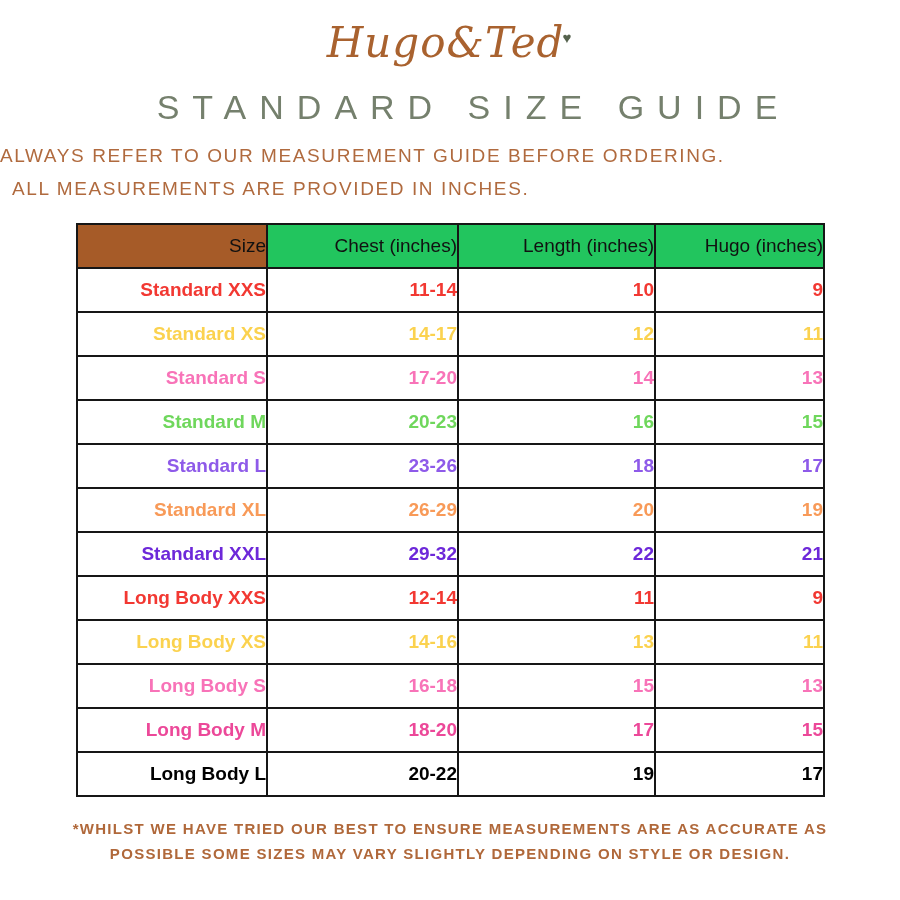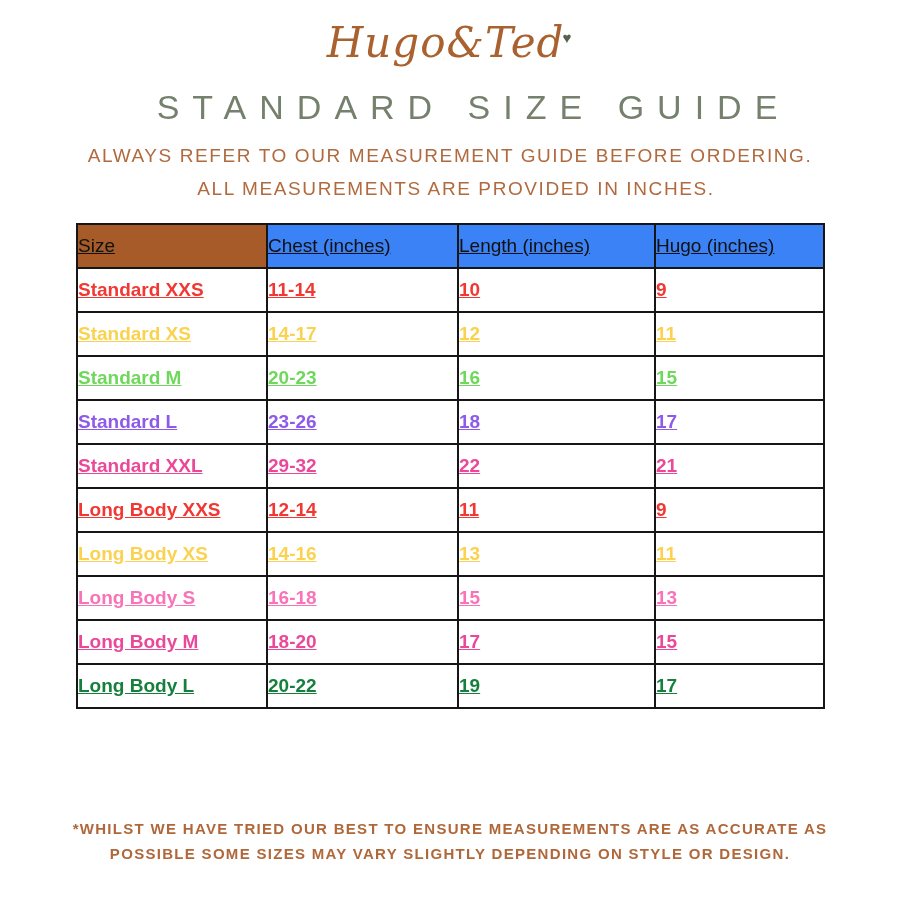--- a/index.html
+++ b/index.html
@@ -36,21 +36,20 @@
     font-size: 34px;
     font-weight: 400;
     color: #75806d;
     letter-spacing: 13px;
     text-indent: 13px; 
   }
 
   
   .subtitle {
     position: absolute; left: 0; width: 100%;
-    text-align: center;
     font-size: 19px;
     font-weight: 500;
     color: #b06a3e;
     letter-spacing: 1.6px;
   }
   .subtitle-1 { top: 145px; }
   .subtitle-2 { top: 178px; padding-left: 12px; }
 
   
   table.size-table {
@@ -61,30 +60,29 @@
     table-layout: fixed;
   }
   .size-table col.c-size   { width: 190px; }
   .size-table col.c-chest  { width: 191px; }
   .size-table col.c-length { width: 197px; }
   .size-table col.c-neck   { width: 169px; }
 
   .size-table th, .size-table td {
     border: 2px solid #161616;
     height: 44px;
-    text-align: left;
+    text-align: right;
     vertical-align: middle;
     font-size: 19px;
     padding: 0;
-    text-decoration: underline;
   }
   .size-table th {
     font-weight: 400;
     color: #111111;
-    background: #3b82f6;
+    background: #22c55e;
   }
   .size-table th.size-header { background: #a65b28; }
   .size-table td { font-weight: 700; }
 
   
   .footer {
     position: absolute; left: 0; width: 100%;
     text-align: center;
     font-size: 15px;
     font-weight: 700;
@@ -129,33 +127,45 @@
       <td>11-14</td>
       <td>10</td>
       <td>9</td>
     </tr>
         <tr style="color: rgb(251, 210, 79);">
       <td>Standard XS</td>
       <td>14-17</td>
       <td>12</td>
       <td>11</td>
     </tr>
+        <tr style="color: rgb(248, 115, 184);">
+      <td>Standard S</td>
+      <td>17-20</td>
+      <td>14</td>
+      <td>13</td>
+    </tr>
         <tr style="color: rgb(111, 215, 92); padding-left: 36px;">
       <td>Standard M</td>
       <td>20-23</td>
       <td>16</td>
       <td>15</td>
     </tr>
         <tr style="color: rgb(142, 90, 233); padding-left: 12px;">
       <td>Standard L</td>
       <td>23-26</td>
       <td>18</td>
       <td>17</td>
     </tr>
-        <tr style="color: #ec4899;">
+        <tr style="color: rgb(248, 154, 88);">
+      <td>Standard XL</td>
+      <td>26-29</td>
+      <td>20</td>
+      <td>19</td>
+    </tr>
+        <tr style="color: #6d28d9;">
       <td>Standard XXL</td>
       <td>29-32</td>
       <td>22</td>
       <td>21</td>
     </tr>
         <tr style="color: rgb(242, 56, 50);">
       <td>Long Body XXS</td>
       <td>12-14</td>
       <td>11</td>
       <td>9</td>
@@ -171,21 +181,21 @@
       <td>16-18</td>
       <td>15</td>
       <td>13</td>
     </tr>
         <tr style="color: #ec4899;">
       <td>Long Body M</td>
       <td>18-20</td>
       <td>17</td>
       <td>15</td>
     </tr>
-        <tr style="color: #15803d; margin-left: 44px;">
+        <tr style="color: #000000; margin-left: 44px;">
       <td>Long Body L</td>
       <td>20-22</td>
       <td>19</td>
       <td>17</td>
     </tr>
       </tbody>
   </table>
 
   <div class="footer footer-1">*WHILST WE HAVE TRIED OUR BEST TO ENSURE MEASUREMENTS ARE AS ACCURATE AS</div>
   <div class="footer footer-2">POSSIBLE SOME SIZES MAY VARY SLIGHTLY DEPENDING ON STYLE OR DESIGN.</div>

